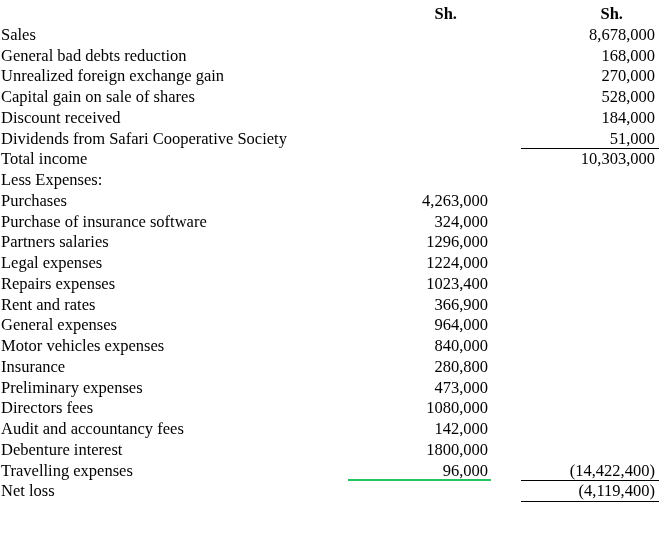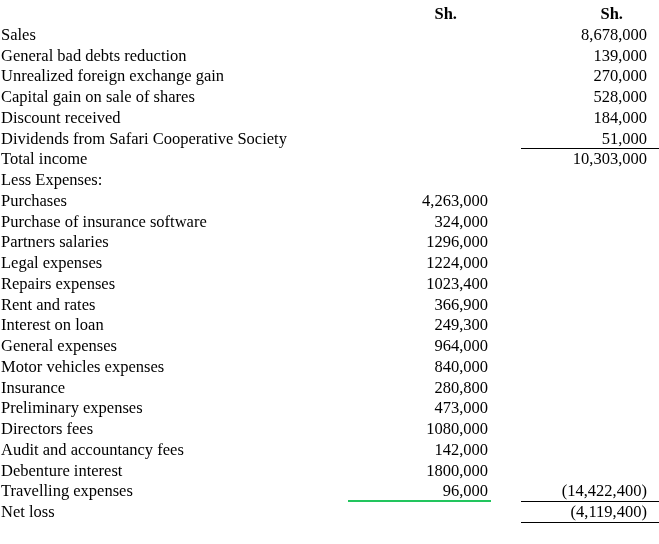--- a/index.html
+++ b/index.html
@@ -43,21 +43,21 @@
     padding-right: 3px;
   }
   .spacer {
     width: 30px;
     flex: 0 0 30px;
   }
   .c3 {
     width: 138px;
     flex: 0 0 138px;
     text-align: right;
-    padding-right: 12px;
+    padding-right: 4px;
   }
   .header-row .c2,
   .header-row .c3 {
     font-weight: bold;
   }
   .header-row .c2 { padding-right: 34px; }
   .header-row .c3 { padding-right: 36px; }
   .bold .c1 { font-weight: normal; }
   .u-mid .c2 { border-bottom: 2px solid #22c55e; }
   .u-right .c3 { border-bottom: 1px solid #000000; }
@@ -77,21 +77,21 @@
     <div class="c1">Sales</div>
     <div class="c2"></div>
     <div class="spacer"></div>
     <div class="c3">8,678,000</div>
   </div>
 
   <div class="row">
     <div class="c1">General bad debts reduction</div>
     <div class="c2"></div>
     <div class="spacer"></div>
-    <div class="c3">139,000</div>
+    <div class="c3">168,000</div>
   </div>
 
   <div class="row">
     <div class="c1">Unrealized foreign exchange gain</div>
     <div class="c2"></div>
     <div class="spacer"></div>
     <div class="c3">270,000</div>
   </div>
 
   <div class="row">
@@ -165,26 +165,20 @@
     <div class="c3"></div>
   </div>
 
   <div class="row">
     <div class="c1">Rent and rates</div>
     <div class="c2">366,900</div>
     <div class="spacer"></div>
     <div class="c3"></div>
   </div>
 
-  <div class="row">
-    <div class="c1">Interest on loan</div>
-    <div class="c2">249,300</div>
-    <div class="spacer"></div>
-    <div class="c3"></div>
-  </div>
 
   <div class="row">
     <div class="c1">General expenses</div>
     <div class="c2">964,000</div>
     <div class="spacer"></div>
     <div class="c3"></div>
   </div>
 
   <div class="row">
     <div class="c1">Motor vehicles expenses</div>

